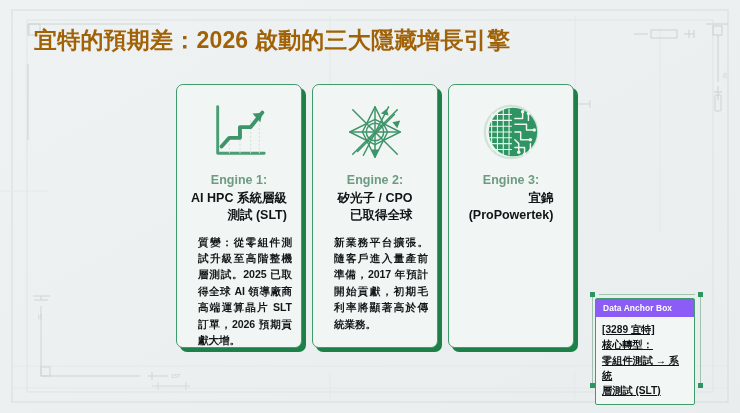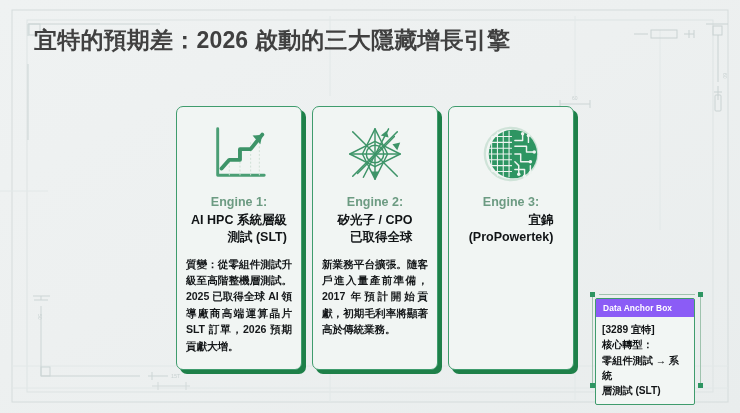--- a/index.html
+++ b/index.html
@@ -22,29 +22,29 @@
 
   
   #title-bar {
     position: absolute;
     left: 34px; top: 25px;
     z-index: 5;
   }
   #page-title {
     font-size: 23px;
     font-weight: bold;
-    color: #404040;
+    color: #a16207;
     letter-spacing: 0.2px;
     white-space: nowrap;
   }
 
   
   #cards {
     position: absolute;
-    left: 176px; top: 106px;
+    left: 176px; top: 84px;
     width: 480px; height: 264px;
     display: flex;
     gap: 10px;
     z-index: 4;
   }
   .card {
     position: relative;
     width: 126px;
     background: #f1f5f3;
     border: 1.4px solid #3f9c6d;
@@ -78,20 +78,21 @@
     margin-bottom: 9px;
   }
   .card-body {
     font-size: 10.6px;
     font-weight: bold;
     color: #15181a;
     text-align: justify;
     text-align-last: left;
     line-height: 1.55;
     letter-spacing: -0.1px;
+    margin-left: 12px;
   }
 
   
   #anchor-wrap {
     position: absolute;
     left: 595px; top: 298px;
     width: 100px;
     z-index: 6;
   }
   #anchor-box {
@@ -317,21 +318,21 @@
     <div class="engine-label">Engine 3:</div>
     <div class="engine-title" style="white-space: pre-line;">宜錦
 (ProPowertek)</div>
   </div>
 
 </div>
 
 <div id="anchor-wrap">
   <div id="anchor-box">
     <div id="anchor-header">Data Anchor Box</div>
-    <div id="anchor-body" style="white-space: pre-line;">[3289 宜特]
+    <div id="anchor-body" style="white-space: pre-line; text-decoration: underline;">[3289 宜特]
 核心轉型：
 零組件測試 → 系統
 層測試 (SLT)</div>
   </div>
 </div>
 
 <div class="sel-line" style="left:599px; top:294px; width:96px; height:1px;"></div>
 <div class="sel-line" style="left:592px; top:297px; width:1px; height:88px;"></div>
 <div class="sel-line" style="left:700px; top:297px; width:1px; height:88px;"></div>
 <div class="sel-handle" style="left:590px; top:292px;"></div>

